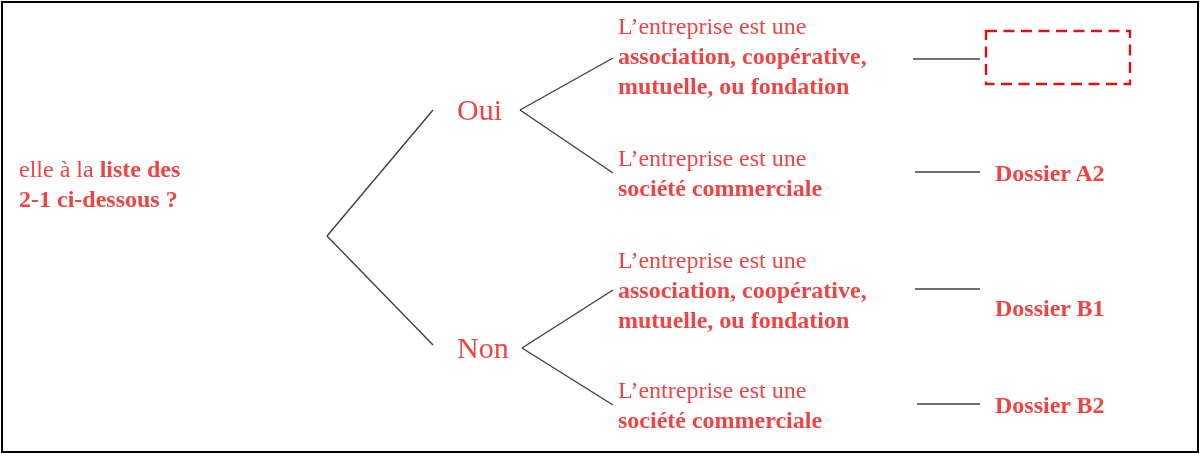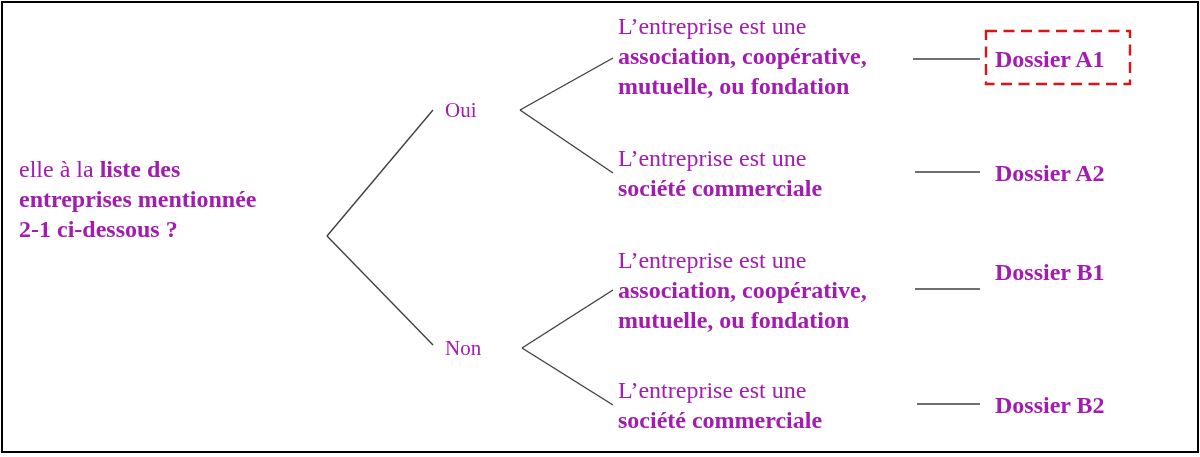--- a/index.html
+++ b/index.html
@@ -1,34 +1,34 @@
 <!DOCTYPE html>
 <html><head>
 <meta charset="utf-8">
 <style>
   html,body{margin:0;padding:0;background:#ffffff;}
   body{width:1200px;height:457px;font-family:"Liberation Serif","DejaVu Serif",serif;}
   .stage{position:relative;width:1200px;height:457px;background:#ffffff;overflow:hidden;}
   .frame{position:absolute;left:1px;top:1px;width:1194px;height:448px;border:2px solid #000;}
   .overlay{position:absolute;left:0;top:0;width:1200px;height:457px;}
-  .txt{position:absolute;color:#a21caf;font-size:24px;line-height:30px;white-space:nowrap;}
+  .txt{position:absolute;color:#ef4444;font-size:24px;line-height:30px;white-space:nowrap;}
   .b{font-weight:bold;}
   .question{left:19px;top:154px;}
-  .branch-label{font-size:21px;}
+  .branch-label{font-size:30px;margin-left:12px;}
   .oui{left:445px;top:95px;}
   .non{left:445px;top:333px;}
   .node{left:618px;}
   .node-a1{top:11px;}
   .node-a2{top:143px;}
   .node-b1{top:245px;}
   .node-b2{top:375px;}
   .outcome{left:995px;font-weight:bold;font-size:24px;line-height:26px;}
   .out-a1{top:46px;}
   .out-a2{top:160px;text-align:right;}
-  .out-b1{top:259px;}
+  .out-b1{top:295px;}
   .out-b2{top:392px;}
 </style>
 </head>
 <body>
 
 <div class="stage">
 
   <div class="frame"></div>
 
   <svg class="overlay" viewBox="0 0 1200 457" xmlns="http://www.w3.org/2000/svg">
@@ -40,21 +40,20 @@
     <line x1="522" y1="348" x2="613" y2="405" stroke-width="1.4" stroke="#3f3f3f"></line>
     <line x1="913" y1="59" x2="980" y2="59" stroke-width="1.6" stroke="#3f3f3f"></line>
     <line x1="915" y1="172" x2="980" y2="172" stroke-width="1.6" stroke="#3f3f3f"></line>
     <line x1="915" y1="289" x2="980" y2="289" stroke-width="1.6" stroke="#3f3f3f"></line>
     <line x1="917" y1="404" x2="980" y2="404" stroke-width="1.6" stroke="#3f3f3f"></line>
     <rect x="986" y="31" width="144" height="53" fill="none" stroke-width="2.4" stroke-dasharray="11 6.5" stroke="#d91414"></rect>
   </svg>
 
   <div class="txt question">
     <div><span>elle à la </span><span class="b">liste des</span></div>
-    <div class="b">entreprises mentionnée</div>
     <div class="b">2-1 ci-dessous ?</div>
   </div>
 
   <div class="txt branch-label oui">Oui</div>
   <div class="txt branch-label non">Non</div>
 
   <div class="txt node node-a1">
     <div>L’entreprise est une</div>
     <div class="b">association, coopérative,</div>
     <div class="b">mutuelle, ou fondation</div>
@@ -69,18 +68,17 @@
     <div>L’entreprise est une</div>
     <div class="b">association, coopérative,</div>
     <div class="b">mutuelle, ou fondation</div>
   </div>
 
   <div class="txt node node-b2">
     <div>L’entreprise est une</div>
     <div class="b">société commerciale</div>
   </div>
 
-  <div class="txt outcome out-a1">Dossier A1</div>
   <div class="txt outcome out-a2">Dossier A2</div>
   <div class="txt outcome out-b1">Dossier B1</div>
   <div class="txt outcome out-b2">Dossier B2</div>
 
 </div>
 
 </body></html>

